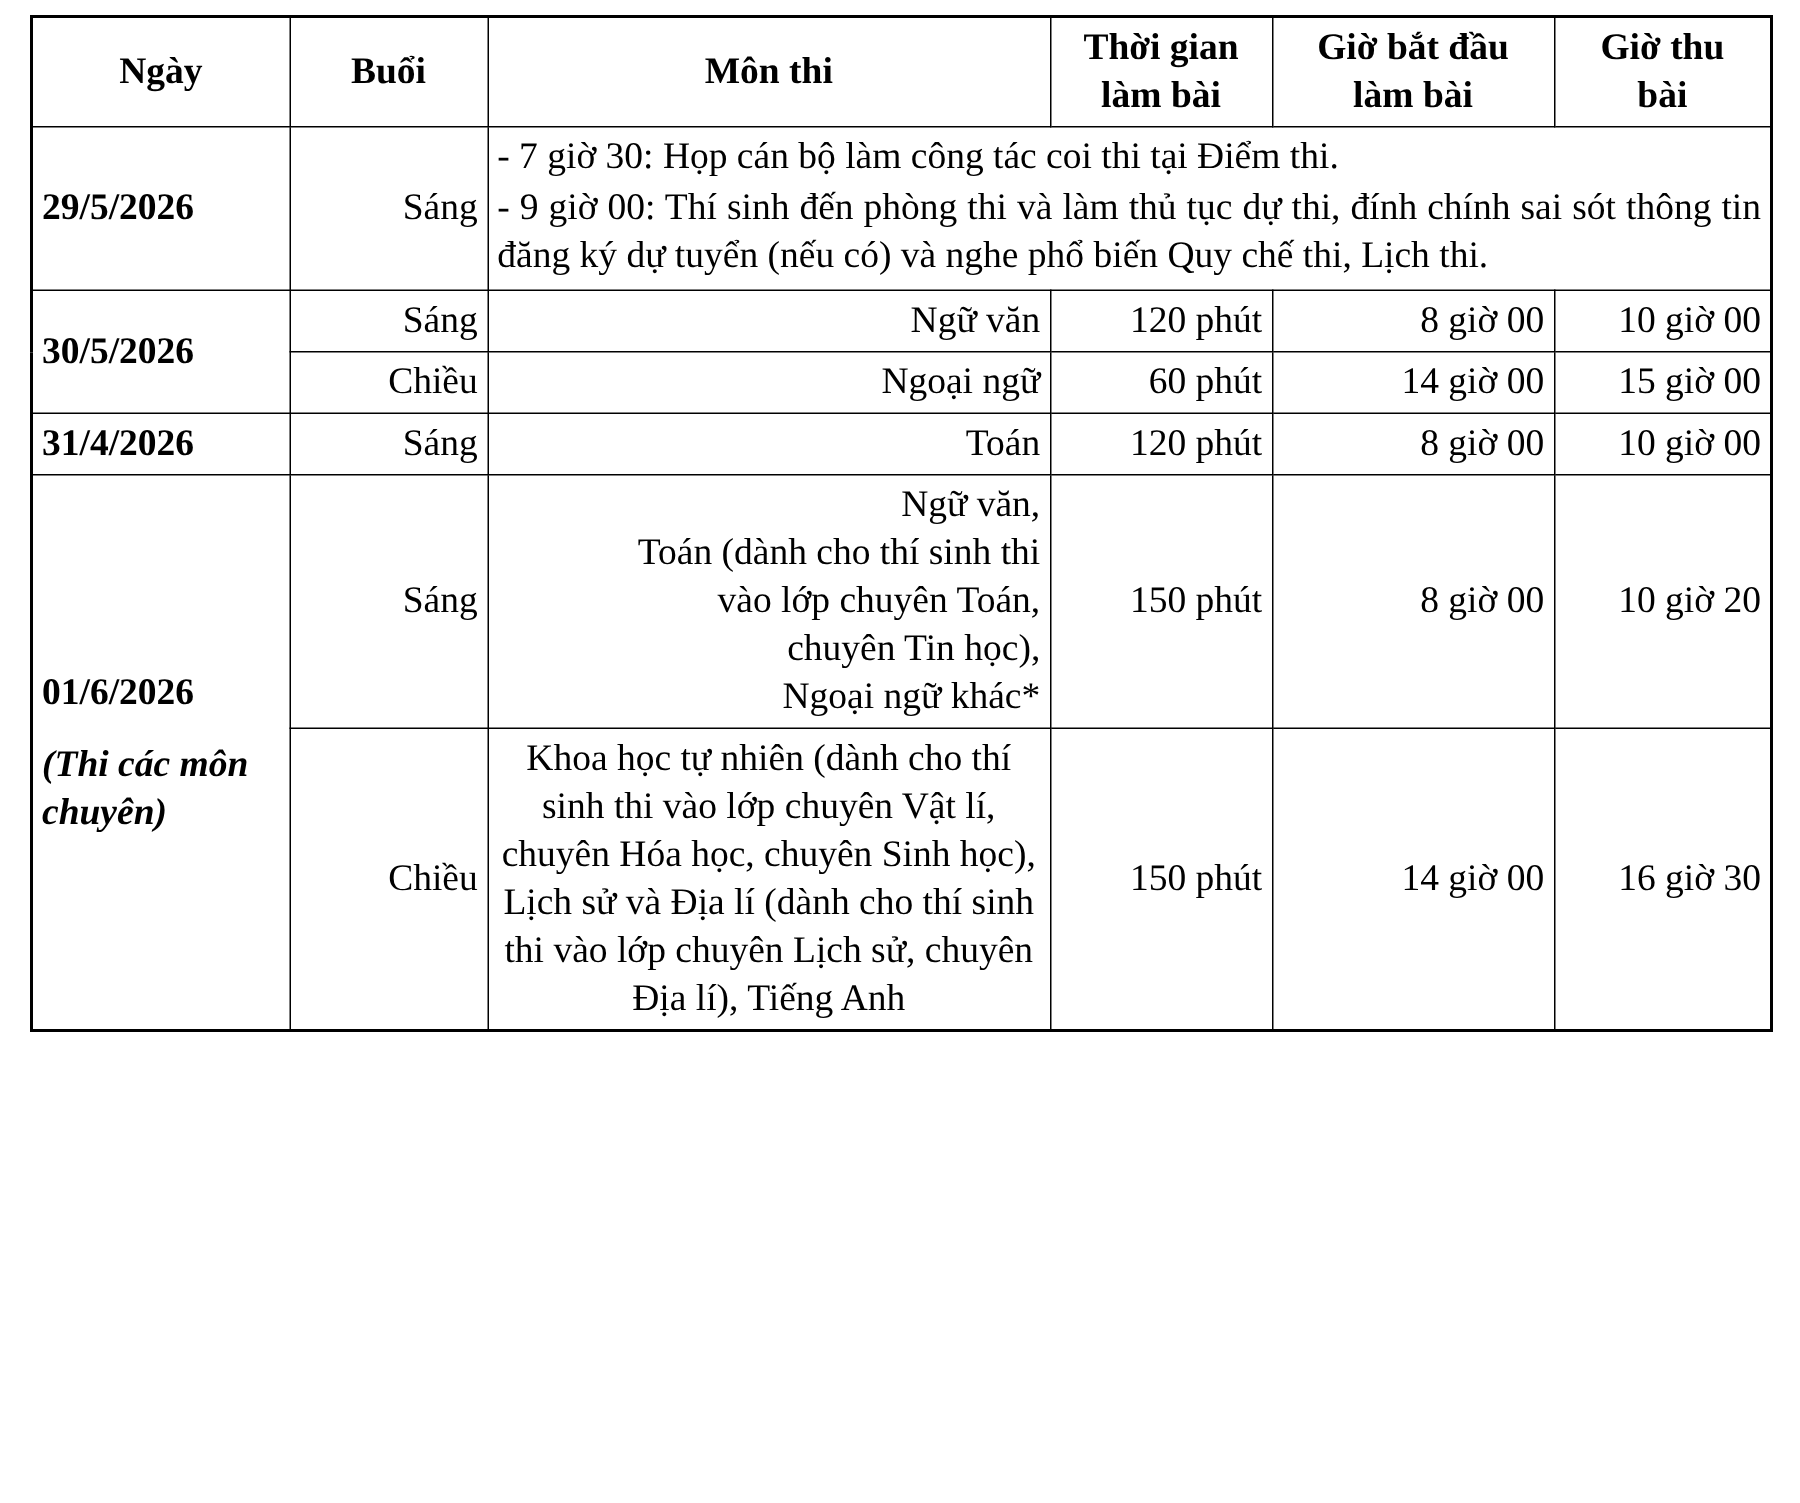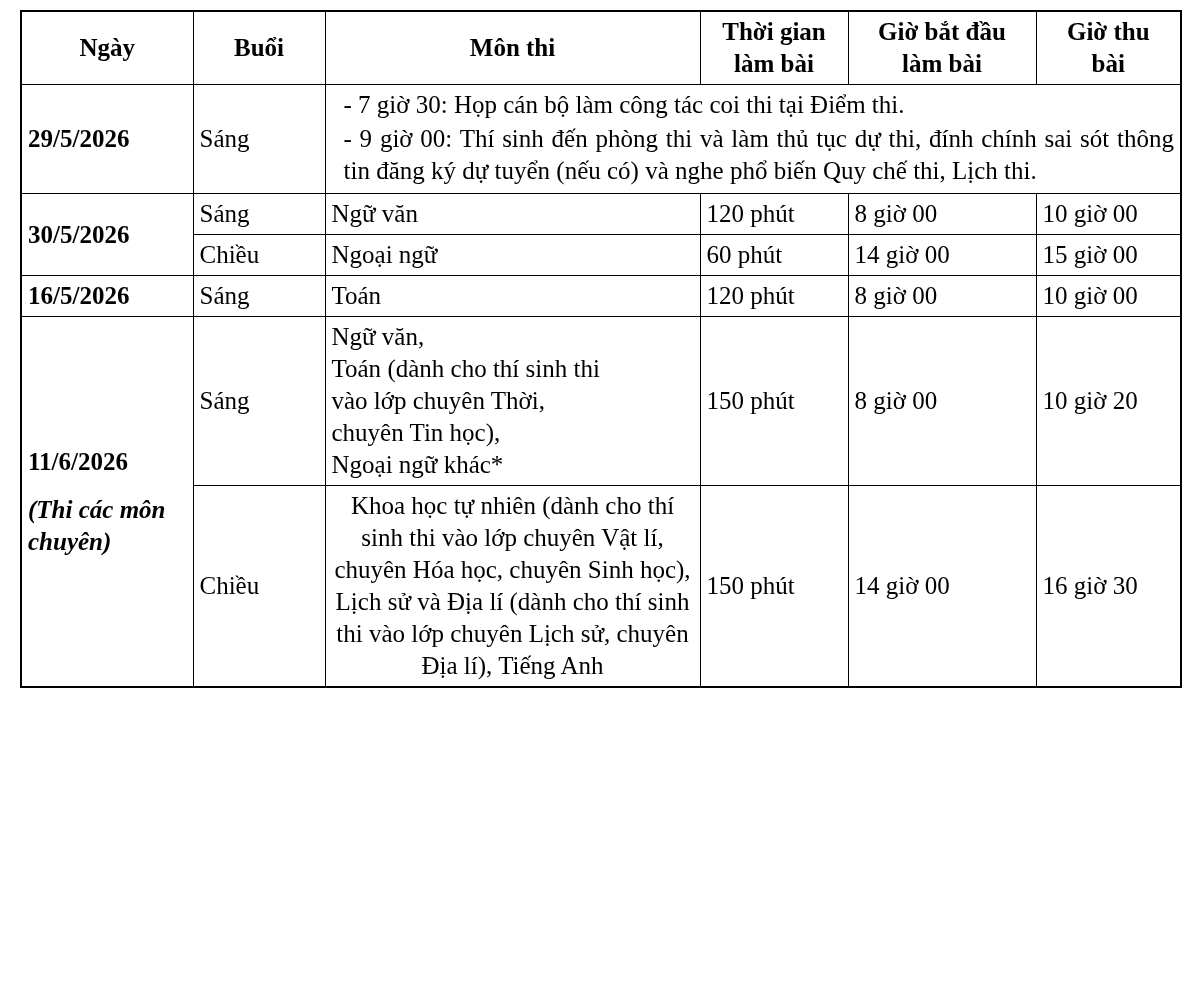--- a/index.html
+++ b/index.html
@@ -39,49 +39,49 @@
     font-size: 25px;
     padding: 8px 4px;
   }
   col.c-ngay    { width: 172px; }
   col.c-buoi    { width: 132px; }
   col.c-mon     { width: 375px; }
   col.c-tg      { width: 148px; }
   col.c-batdau  { width: 188px; }
   col.c-thu     { width: 145px; }
 
-  .c-center { text-align: left; }
+  .c-center { text-align: right; }
   .ital { }
 
   .cell-note {
     text-align: justify;
     padding: 8px 10px 10px 10px;
     font-size: 25px;
     line-height: 1.33;
   }
   .cell-note p {
-    margin: 0 0 2px 12px;
+    margin: 0 0 2px 0;
   }
   .cell-note p.indent-hang {
     text-indent: 0;
   }
   .day-cell {
     text-align: left;
     font-weight: bold;
     font-size: 25px;
     line-height: 1.3;
   }
   .day-cell .sub {
     font-weight: bold;
     font-style: italic;
     display: block;
     margin-top: 16px;
   }
   .subject-block {
-    text-align: left;
+    text-align: right;
     line-height: 1.3;
   }
   .subject-block .line { display: block; }
   .subject-left {
     text-align: center;
     line-height: 1.32;
   }
 </style>
 </head>
 <body>
@@ -137,38 +137,38 @@
 
       <tr>
         <td class="c-center">Chiều</td>
         <td class="c-center">Ngoại ngữ</td>
         <td class="c-center">60 phút</td>
         <td class="c-center">14 giờ 00</td>
         <td class="c-center">15 giờ 00</td>
       </tr>
 
       <tr>
-        <td class="day-cell">16/5/2026</td>
+        <td class="day-cell">31/4/2026</td>
         <td class="c-center">Sáng</td>
         <td class="c-center">Toán</td>
         <td class="c-center">120 phút</td>
         <td class="c-center">8 giờ 00</td>
         <td class="c-center">10 giờ 00</td>
       </tr>
 
       <tr>
         <td class="day-cell" rowspan="2">
-          <span>11/6/2026</span>
+          <span>01/6/2026</span>
           <span class="sub">(Thi các môn chuyên)</span>
         </td>
         <td class="c-center">Sáng</td>
         <td class="subject-block">
           <span class="line">Ngữ văn,</span>
           <span class="line"><span>Toán </span><span class="ital">(dành cho thí sinh thi</span></span>
-          <span class="line ital">vào lớp chuyên Thời,</span>
+          <span class="line ital">vào lớp chuyên Toán,</span>
           <span class="line ital">chuyên Tin học),</span>
           <span class="line">Ngoại ngữ khác*</span>
         </td>
         <td class="c-center">150 phút</td>
         <td class="c-center">8 giờ 00</td>
         <td class="c-center">10 giờ 20</td>
       </tr>
 
       <tr>
         <td class="c-center">Chiều</td>

